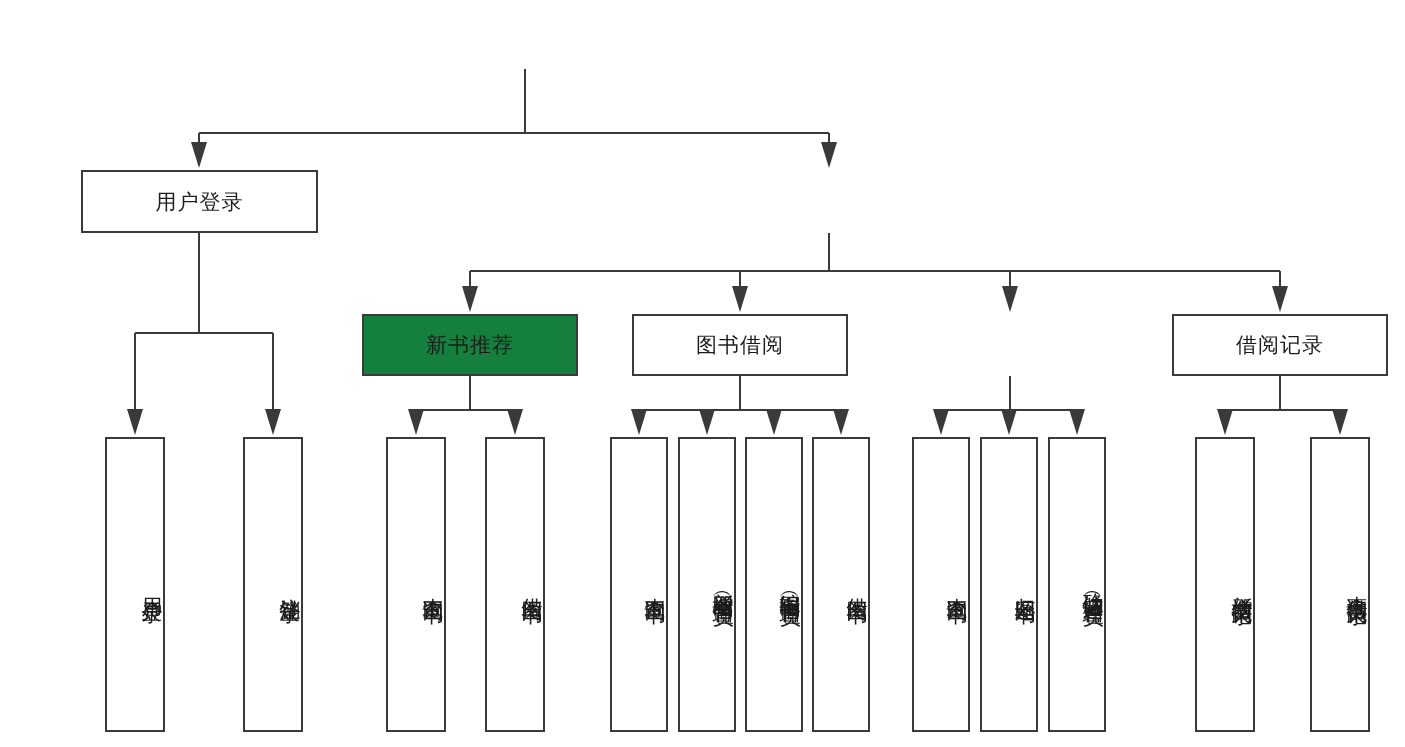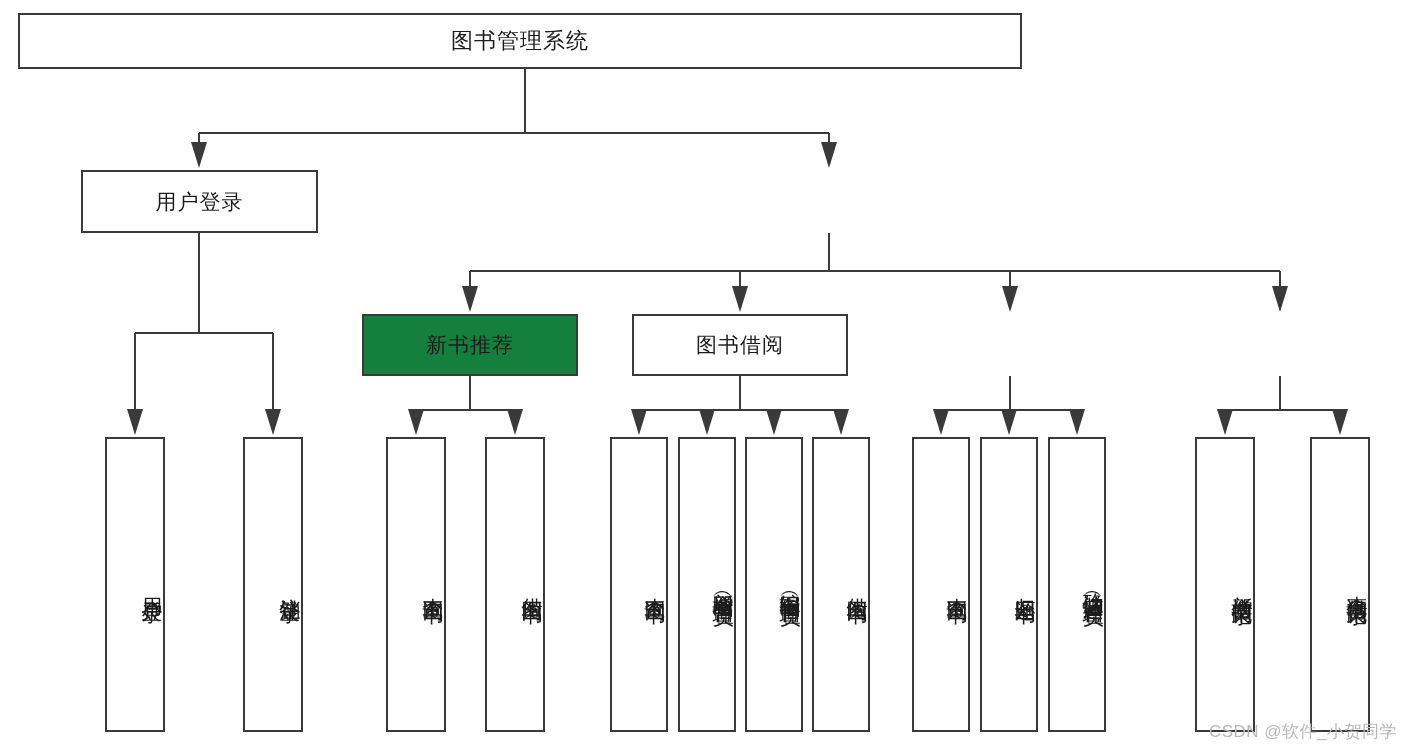--- a/index.html
+++ b/index.html
@@ -125,33 +125,33 @@
       <line x1="1077" y1="410" x2="1077" y2="409" stroke="#3a3a3a" stroke-width="2.5" shape-rendering="crispEdges"></line>
       <polygon points="1069,409 1085,409 1077,435" fill="#3a3a3a"></polygon>
       <line x1="1280" y1="376" x2="1280" y2="410" stroke="#3a3a3a" stroke-width="2.5" shape-rendering="crispEdges"></line>
       <line x1="1225" y1="410" x2="1340" y2="410" stroke="#3a3a3a" stroke-width="2.5" shape-rendering="crispEdges"></line>
       <line x1="1225" y1="410" x2="1225" y2="409" stroke="#3a3a3a" stroke-width="2.5" shape-rendering="crispEdges"></line>
       <polygon points="1217,409 1233,409 1225,435" fill="#3a3a3a"></polygon>
       <line x1="1340" y1="410" x2="1340" y2="409" stroke="#3a3a3a" stroke-width="2.5" shape-rendering="crispEdges"></line>
       <polygon points="1332,409 1348,409 1340,435" fill="#3a3a3a"></polygon>
     </svg>
 
-  <div class="node root horiz" id="n-root" style="left: 18px; top: 13px; width: 1004px; height: 56px; border-color: rgb(58, 58, 58); background: rgb(255, 255, 255); color: rgb(28, 28, 28);">
-    <span>图书管理系统</span>
-  </div>
 
   <div class="node horiz" id="n-l2-0" style="left: 81px; top: 170px; width: 237px; height: 63px; border-color: rgb(58, 58, 58); background: rgb(255, 255, 255); color: rgb(28, 28, 28);">
     <span>用户登录</span>
   </div>
 
   <div class="node horiz" id="n-l3-0" style="left: 362px; top: 314px; width: 216px; height: 62px; border-color: rgb(58, 58, 58); background: #15803d; color: rgb(28, 28, 28);">
     <span>新书推荐</span>
   </div>
   <div class="node horiz" id="n-l3-1" style="left: 632px; top: 314px; width: 216px; height: 62px; border-color: rgb(58, 58, 58); background: rgb(255, 255, 255); color: rgb(28, 28, 28);">
     <span>图书借阅</span>
+  </div>
+  <div class="node horiz" id="n-l3-3" style="left: 1172px; top: 314px; width: 216px; height: 62px; border-color: rgb(58, 58, 58); background: rgb(255, 255, 255); color: rgb(28, 28, 28);">
+    <span>借阅记录</span>
   </div>
 
   <div class="node vert" id="n-leaf-0" style="left: 105px; top: 437px; width: 60px; height: 295px; border-color: rgb(58, 58, 58); background: rgb(255, 255, 255); color: rgb(28, 28, 28);">
     <span class="vtext">用户登录</span>
   </div>
   <div class="node vert" id="n-leaf-1" style="left: 243px; top: 437px; width: 60px; height: 295px; border-color: rgb(58, 58, 58); background: rgb(255, 255, 255); color: rgb(28, 28, 28);">
     <span class="vtext">注销登录</span>
   </div>
   <div class="node vert" id="n-leaf-2" style="left: 386px; top: 437px; width: 60px; height: 295px; border-color: rgb(58, 58, 58); background: rgb(255, 255, 255); color: rgb(28, 28, 28);">
     <span class="vtext">查询图书</span>
@@ -180,14 +180,13 @@
   <div class="node vert" id="n-leaf-10" style="left: 1048px; top: 437px; width: 58px; height: 295px; border-color: rgb(58, 58, 58); background: rgb(255, 255, 255); color: rgb(28, 28, 28);">
     <span class="vtext">确认归还（管理员）</span>
   </div>
   <div class="node vert" id="n-leaf-11" style="left: 1195px; top: 437px; width: 60px; height: 295px; border-color: rgb(58, 58, 58); background: rgb(255, 255, 255); color: rgb(28, 28, 28);">
     <span class="vtext">新增借阅记录</span>
   </div>
   <div class="node vert" id="n-leaf-12" style="left: 1310px; top: 437px; width: 60px; height: 295px; border-color: rgb(58, 58, 58); background: rgb(255, 255, 255); color: rgb(28, 28, 28);">
     <span class="vtext">查询借阅记录</span>
   </div>
 
-  <div class="watermark" style="color: rgb(185, 185, 185);">CSDN @软件_小贺同学</div>
 </div>
 
 </body></html>

